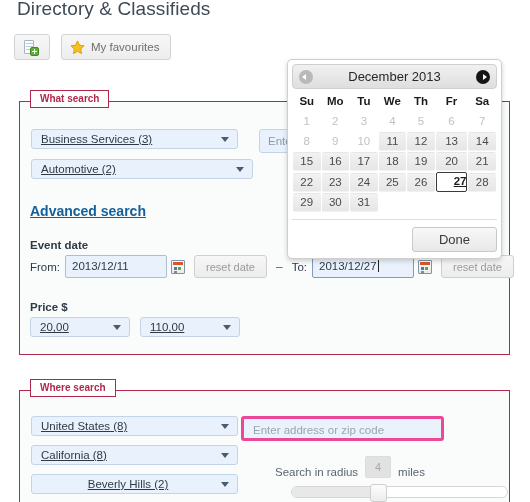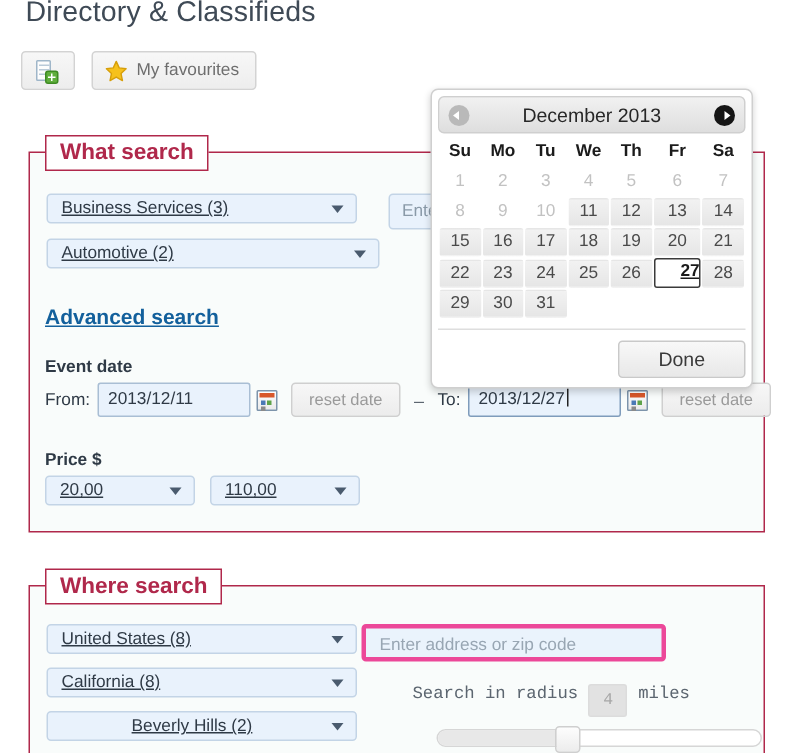--- a/index.html
+++ b/index.html
@@ -55,21 +55,21 @@
   
   .fieldset {
     position: absolute;
     border: 1px solid #b0284b;
     background: #f9fcfb;
   }
   .legend {
     position: absolute; top: -12px; left: 10px;
     border: 1px solid #b0284b; background: #ffffff;
     padding: 2px 9px 3px 9px;
-    font-size: 15px; font-weight: bold; color: #b0284b;
+    font-size: 10px; font-weight: bold; color: #b0284b;
   }
   #fs-what { left: 17px; top: 101px; width: 491px; height: 254px; }
   #fs-where { left: 17px; top: 390px; width: 491px; height: 120px; }
 
   
   .sel {
     position: relative;
     background: #e9f2fc;
     border: 1px solid #c3d4e6;
     border-radius: 3px;
@@ -152,22 +152,22 @@
   #loc1 { position:absolute; left:11px; top:25px; width:207px; }
   #loc2 { position:absolute; left:11px; top:54px; width:207px; }
   #loc3 { position:absolute; left:11px; top:83px; width:207px;justify-content:center; }
   #addr {
     position:absolute; left:221px; top:25px; width:203px; height:25px;
     background:#eaf3fc; border:3px solid #ec4899; border-radius:3px;
     font-size:11.5px; color:#98a6b3; padding:0 9px; line-height:23px;
     white-space:nowrap; overflow:hidden;
   }
   #radiusrow {
-    position:absolute; left:255px; top:65px; display:flex; align-items:flex-start;
-    font-size:11.5px; color:#5c6670;font-family:Liberation Mono, monospace;
+    position:absolute; left:255px; top:65px; display:flex; align-items:flex-end;
+    font-size:11.5px; color:#5c6670;
   }
   #radiusval {
     width:26px; height:22px; margin:0 7px;
     background:#e2e2e2; border:1px solid #dcdcdc; border-radius:2px;
     color:#a8a8a8; font-size:11px; text-align:center; line-height:20px;
   }
   #sliderwrap {
     position:absolute; left:271px; top:95px; width:217px; height:12px;
     background:#ffffff; border:1px solid #d6d6d6; border-radius:6px;
   }

